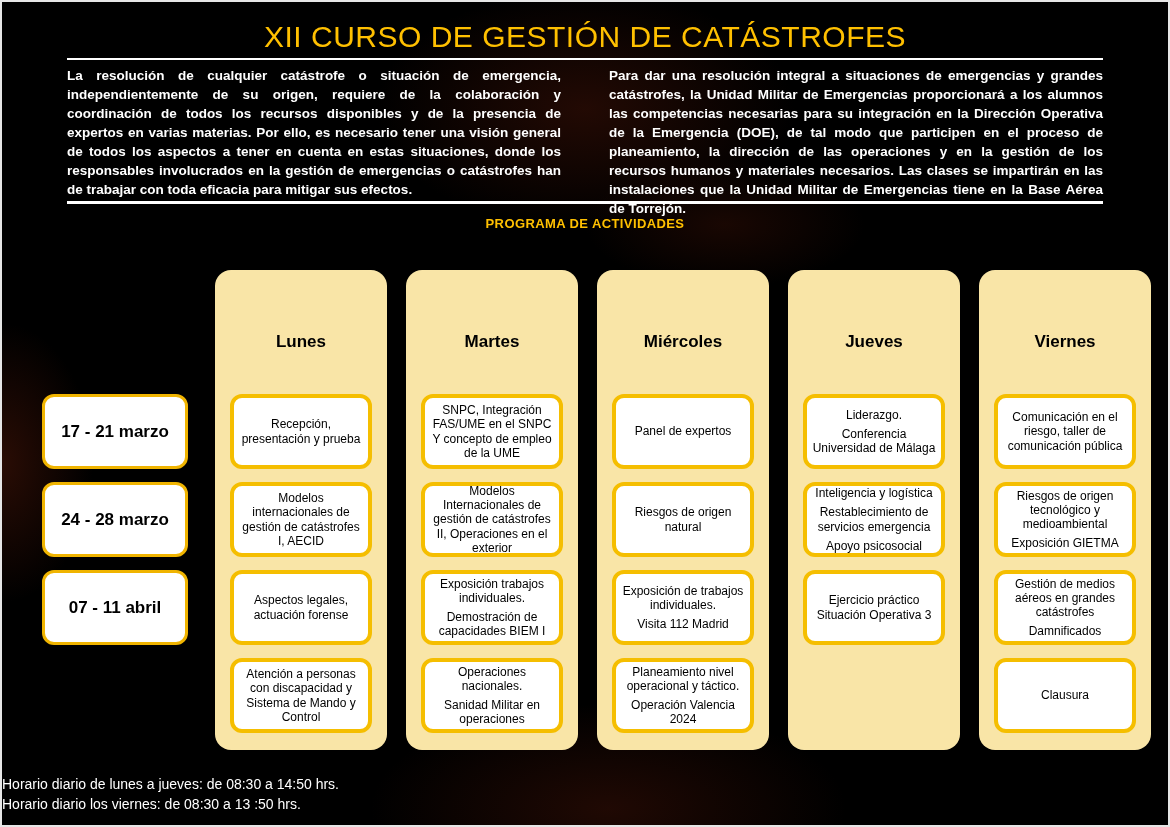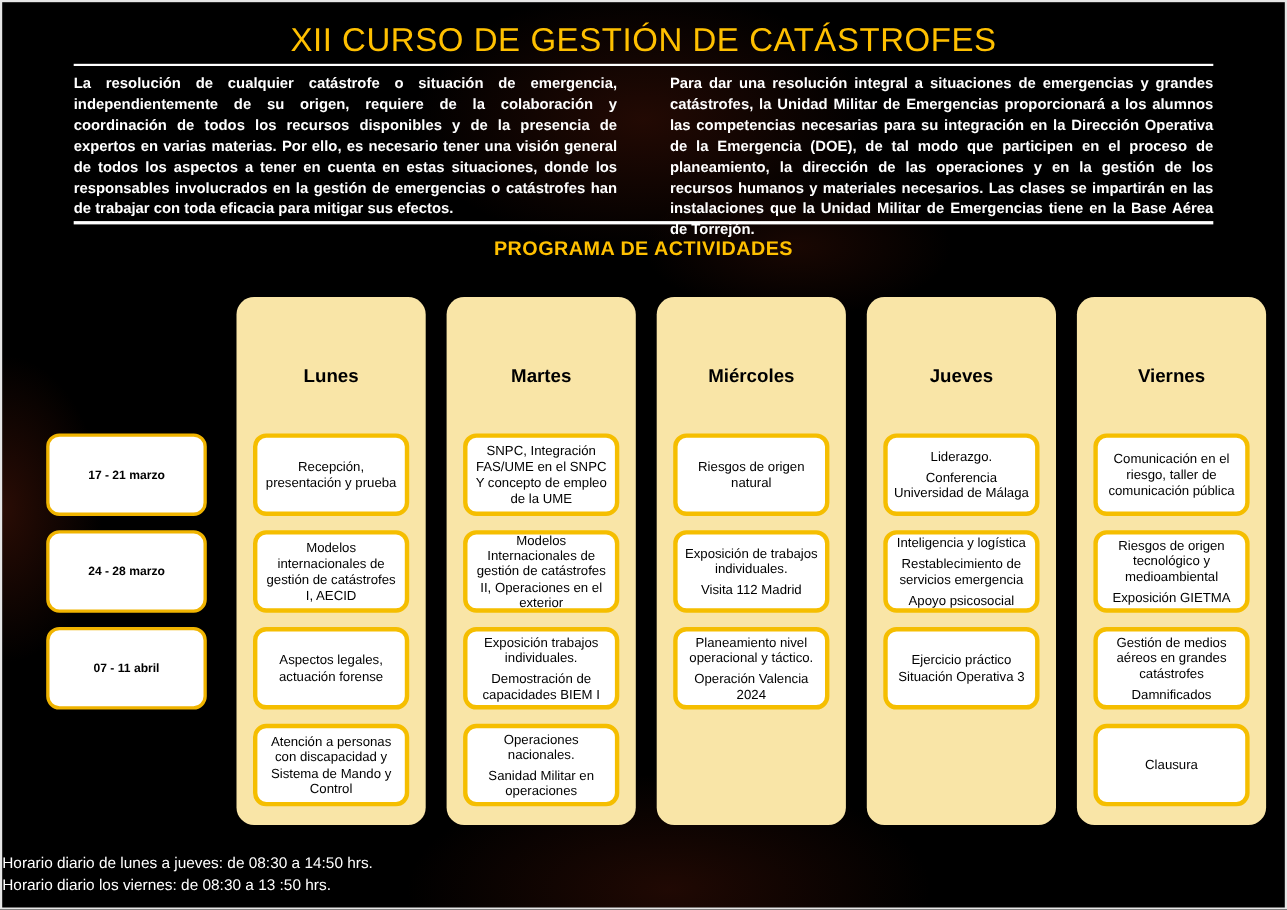--- a/index.html
+++ b/index.html
@@ -32,32 +32,32 @@
     display:flex;gap:48px;font-weight:bold;
   }
   .intro p{
     flex:1;margin:0;
     color:#fff;font-size:13.5px;line-height:19px;
     text-align:justify;
   }
   .prog-heading{
     position:absolute;top:214px;left:0;width:100%;
     text-align:center;
-    font-size:18px;font-weight:bold;letter-spacing:.4px;
+    font-size:13px;font-weight:bold;letter-spacing:.4px;
     color:#FFC000;
   }
   .date-rail{
     position:absolute;left:40px;top:392px;width:146px;
     display:flex;flex-direction:column;gap:13px;
   }
   .date-box{
     height:75px;box-sizing:border-box;
     background:#fff;border:3px solid #F0B400;border-radius:12px;
     display:flex;align-items:center;justify-content:center;
-    font-size:11px;font-weight:bold;color:#000;
+    font-size:17px;font-weight:bold;color:#000;
     text-align:center;padding:0 4px;
   }
   .days{
     position:absolute;left:213px;top:268px;
     display:flex;gap:19px;border-radius:16px;
   }
   .day-col{
     position:relative;
     width:172px;height:480px;
     background:#F9E5A7;border-radius:16px;
@@ -144,20 +144,23 @@
           <p>Operaciones nacionales.</p>
           <p>Sanidad Militar en operaciones</p>
         </div>
       </div>
     </div>
 
     <div class="day-col">
       <div class="day-header">Miércoles</div>
       <div class="cells">
         <div class="cell">
+          <p>Panel de expertos</p>
+        </div>
+        <div class="cell">
           <p>Riesgos de origen natural</p>
         </div>
         <div class="cell">
           <p>Exposición de trabajos individuales.</p>
           <p>Visita 112 Madrid</p>
         </div>
         <div class="cell">
           <p>Planeamiento nivel operacional y táctico.</p>
           <p>Operación Valencia 2024</p>
         </div>

